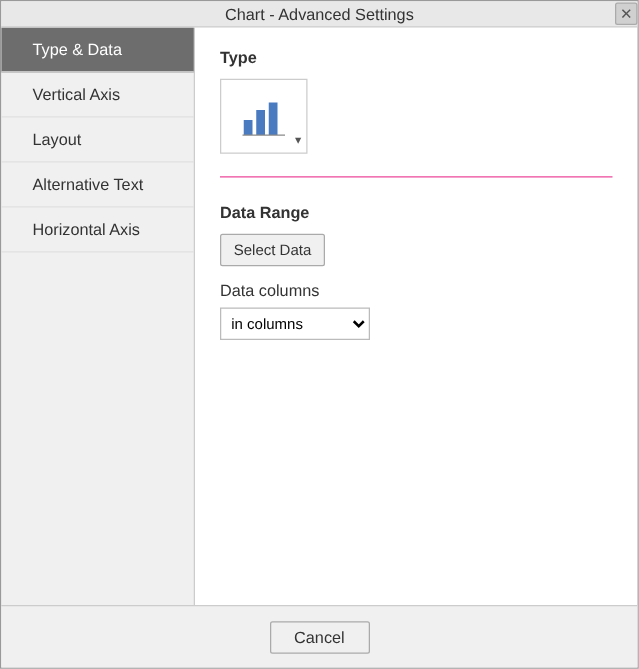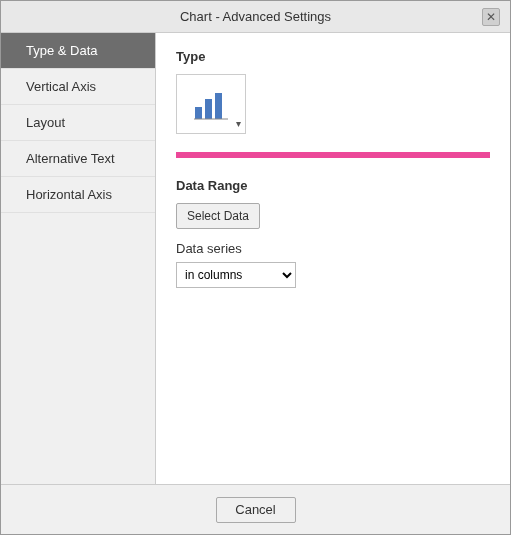--- a/index.html
+++ b/index.html
@@ -17,25 +17,25 @@
       width: 511px;
       height: 535px;
       background: #f0f0f0;
       border: 1px solid #999;
       display: flex;
       flex-direction: column;
     }
     .title-bar {
       background: #e8e8e8;
       border-bottom: 1px solid #ccc;
-      padding: 8px 10px;
+      padding: 8px 0;
       display: flex;
       align-items: center;
       justify-content: space-between;
-      height: 32px;
+      height: 21px;
     }
     .title-bar-text {
       font-size: 13px;
       color: #333;
       flex: 1;
       text-align: center;
     }
     .close-btn {
       width: 18px;
       height: 18px;
@@ -80,21 +80,21 @@
     }
     .section-label {
       font-size: 13px;
       font-weight: bold;
       color: #333;
       margin-bottom: 10px;
     }
     .type-section {
       margin-bottom: 4px;
       padding-bottom: 18px;
-      border-bottom: 6px solid #ec4899;
+      border-bottom: 1px solid #ec4899;
     }
     .chart-type-box {
       width: 70px;
       height: 60px;
       border: 1px solid #ccc;
       background: #fff;
       display: flex;
       align-items: center;
       justify-content: center;
       position: relative;
@@ -216,21 +216,21 @@
         </div>
       </div>
 
       <div class="data-range-section">
         <div class="section-label">Data Range</div>
         <div class="field-row">
           <button class="btn-select-data">Select Data</button>
         </div>
 
         <div>
-          <div class="section-label" style="font-weight:normal; margin-bottom:6px;">Data series</div>
+          <div class="section-label" style="font-weight:normal; margin-bottom:6px;">Data columns</div>
           <select class="select-dropdown">
             <option>in columns</option>
             <option>in rows</option>
           </select>
         </div>
       </div>
     </div>
   </div>
 
   <div class="dialog-footer">

